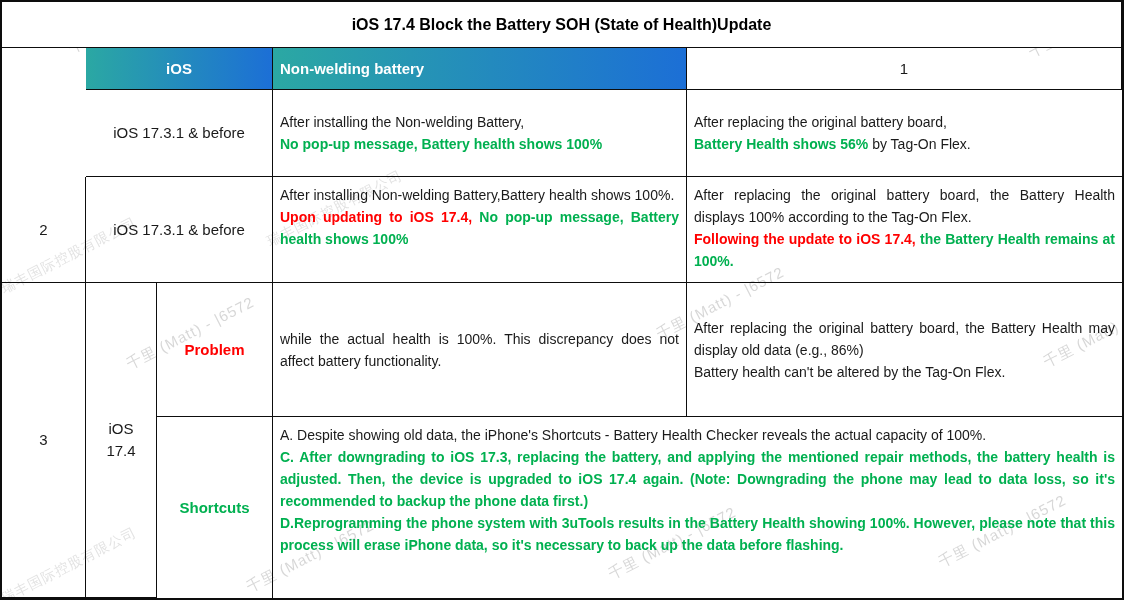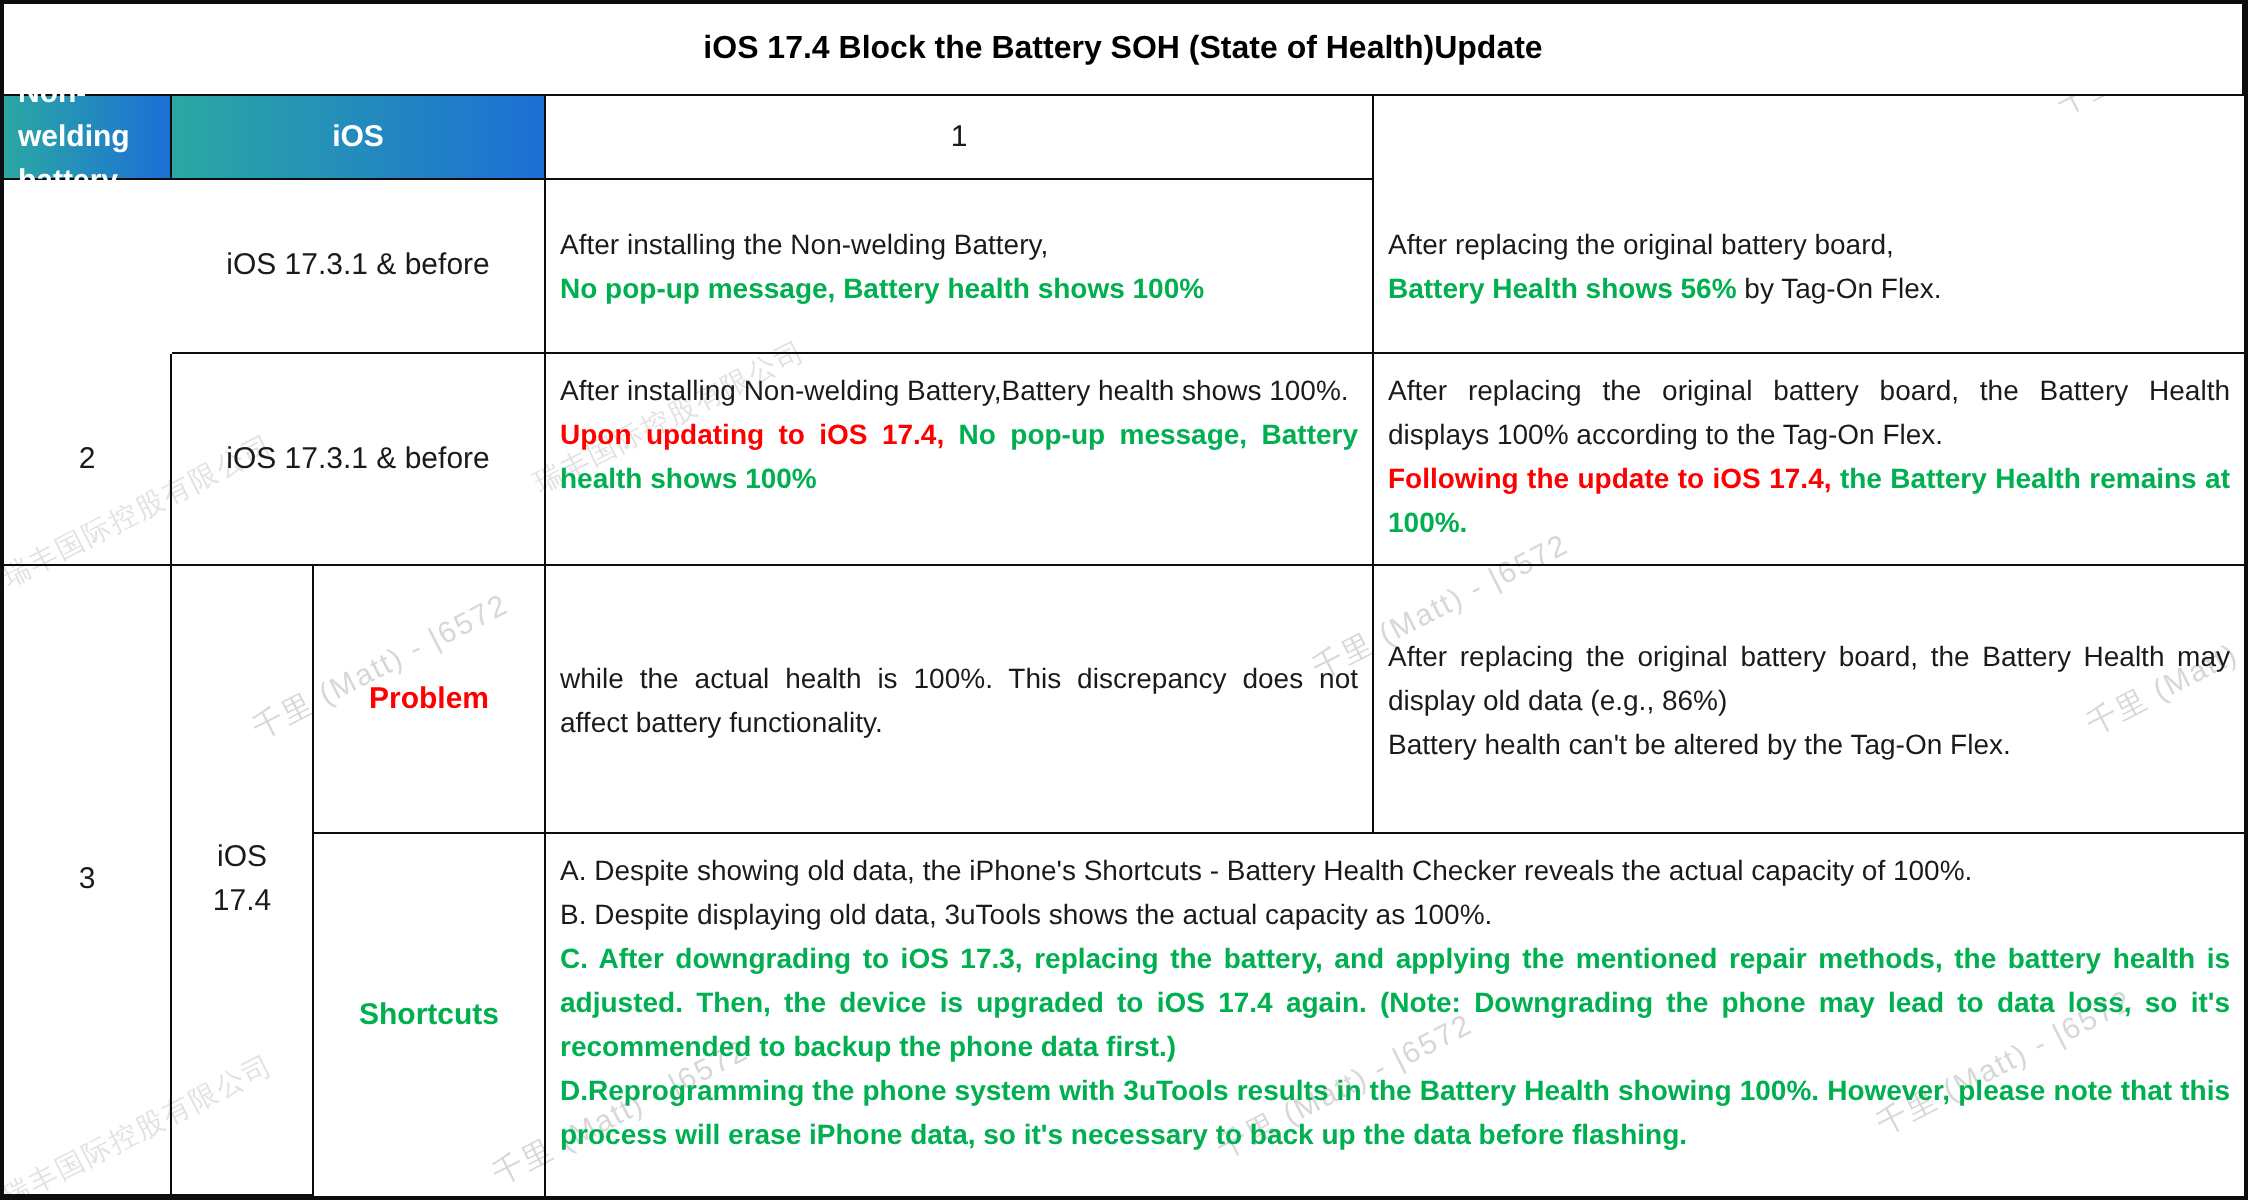--- a/index.html
+++ b/index.html
@@ -64,22 +64,22 @@
   <span class="wm" style="left:600px; top:532px;">千里 (Matt) - |6572</span>
   <span class="wm" style="left:930px; top:520px;">千里 (Matt) - |6572</span>
   <span class="wm cn" style="left:-8px; top:245px;">瑞丰国际控股有限公司</span>
   <span class="wm cn" style="left:258px; top:198px;">瑞丰国际控股有限公司</span>
   <span class="wm cn" style="left:-8px; top:555px;">瑞丰国际控股有限公司</span>
 
   <div class="grid">
 
     <div class="cell title-cell">iOS 17.4 Block the Battery SOH (State of Health)Update</div>
 
+    <div class="cell hdr center span2c">iOS</div>
     <div class="cell hdr">Non-welding battery</div>
-    <div class="cell hdr center span2c">iOS</div>
 
     <div class="cell c-center no-col">1</div>
     <div class="cell c-center ios-col span2c">iOS 17.3.1 &amp; before</div>
     <div class="cell">
       <p><span>After installing the Non-welding Battery,</span></p>
       <p><span class="green">No pop-up message, Battery health shows 100%</span></p>
     </div>
     <div class="cell last-col">
       <p><span>After replacing the original battery board,</span></p>
       <p><span class="green">Battery Health shows 56%</span><span> by Tag-On Flex.</span></p>
@@ -104,19 +104,18 @@
       <p><span>while the actual health is 100%. This discrepancy does not affect battery functionality.</span></p>
     </div>
     <div class="cell just last-col">
       <p><span>After replacing the original battery board, the Battery Health may display old data (e.g., 86%)</span></p>
       <p style="text-align:left;"><span>Battery health can't be altered by the Tag-On Flex.</span></p>
     </div>
 
     <div class="cell lbl green last-row">Shortcuts</div>
     <div class="cell v-top just sol-cell last-col last-row">
       <p style="text-align:left;"><span>A. Despite showing old data, the iPhone's Shortcuts - Battery Health Checker reveals the actual capacity of 100%.</span></p>
-      <p style="text-align:left;"><span>B. Despite displaying old data, 3uTools shows the actual capacity as 100%.</span></p>
       <p><span class="green">C. After downgrading to iOS 17.3, replacing the battery, and applying the mentioned repair methods, the battery health is adjusted. Then, the device is upgraded to iOS 17.4 again. (Note: Downgrading the phone may lead to data loss, so it's recommended to backup the phone data first.)</span></p>
       <p><span class="green">D.Reprogramming the phone system with 3uTools results in the Battery Health showing 100%. However, please note that this process will erase iPhone data, so it's necessary to back up the data before flashing.</span></p>
     </div>
 
   </div>
 </div>
 
 </body></html>

